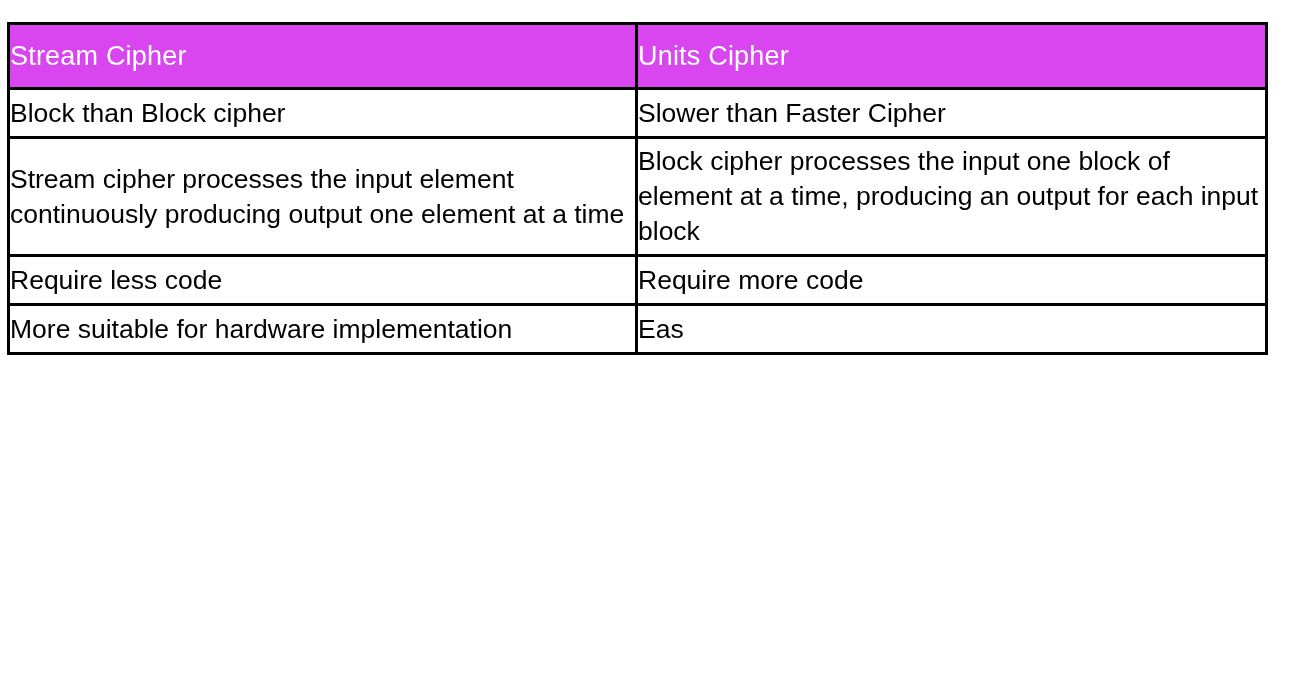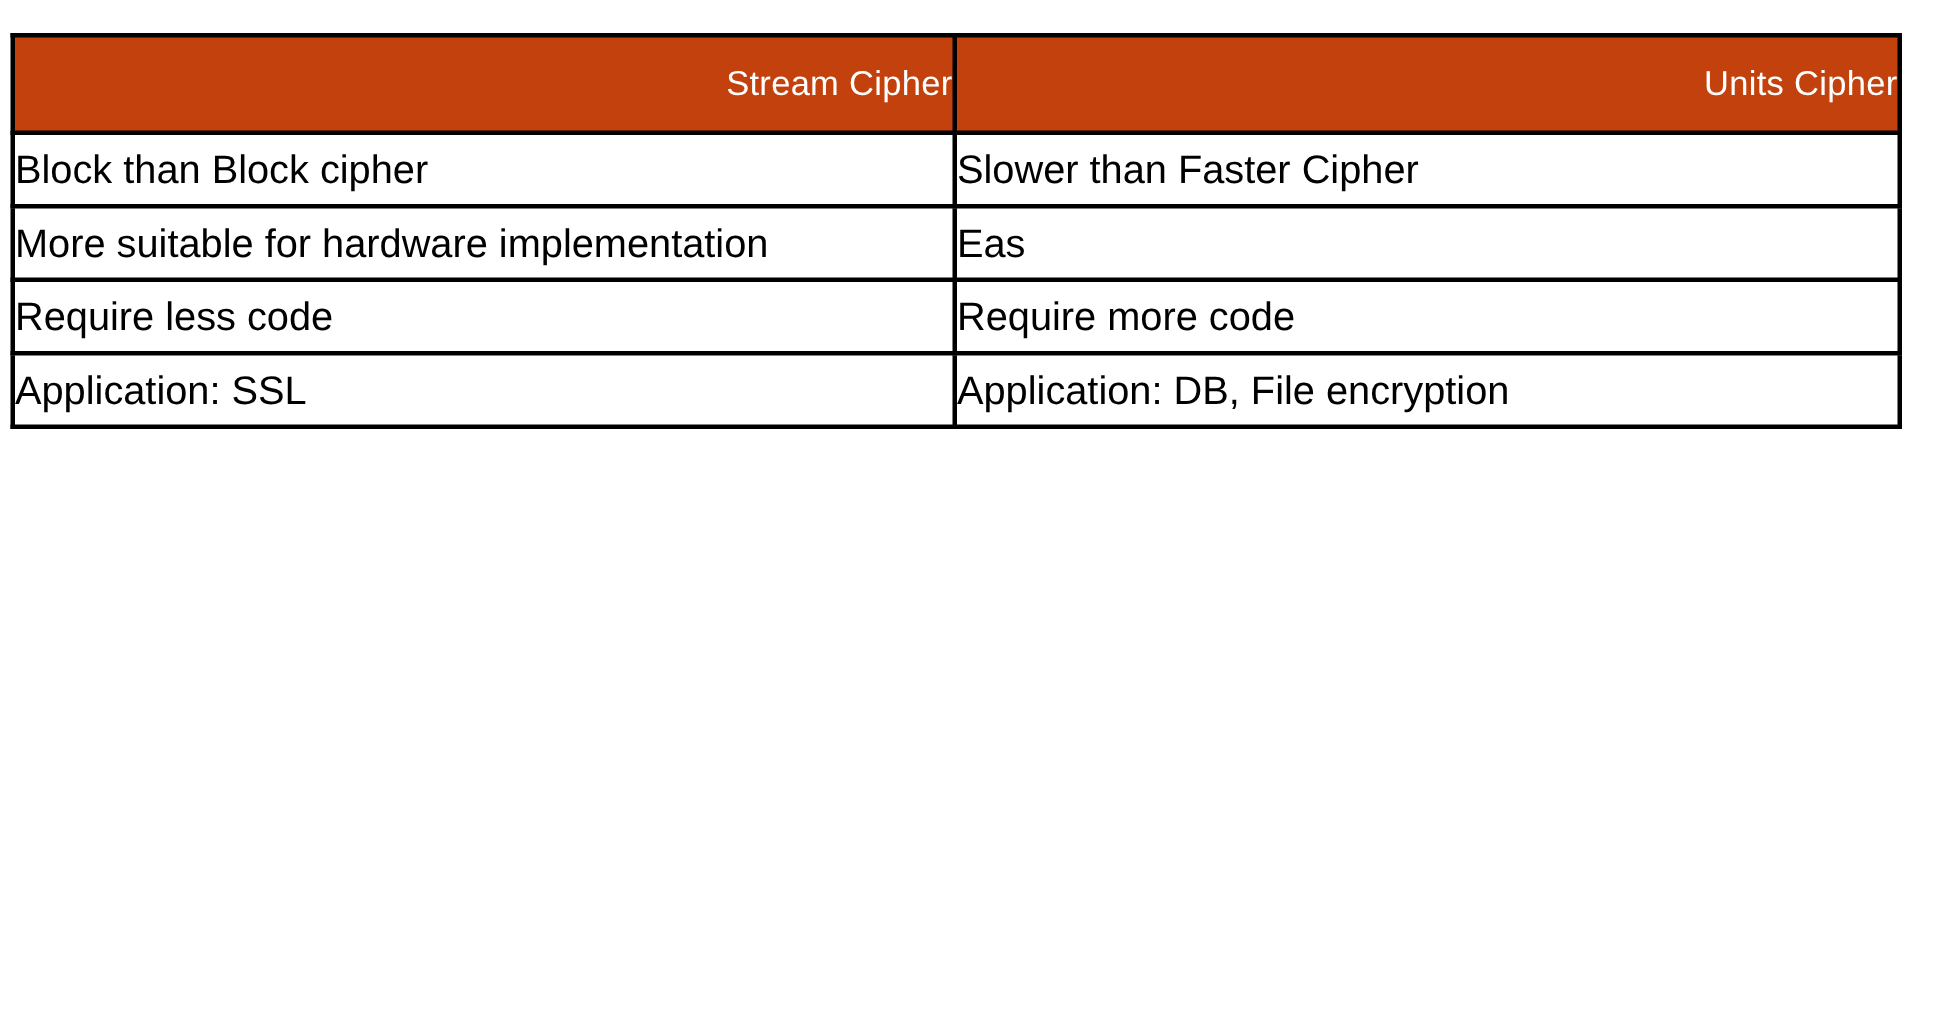--- a/index.html
+++ b/index.html
@@ -29,25 +29,25 @@
   table.comparison-table col.col-right { width: 630px; }
 
   table.comparison-table th,
   table.comparison-table td {
     border: 3px solid #000000;
     vertical-align: middle;
     padding: 0;
   }
 
   th.header-cell {
-    background: #c2410c;
+    background: #d946ef;
     color: #ffffff;
     font-weight: normal;
-    font-size: 23px;
-    text-align: right;
+    font-size: 27px;
+    text-align: left;
     height: 62px;
     line-height: 1.2;
     letter-spacing: 0.2px;
   }
 
   td.body-cell {
     background: #ffffff;
     color: #000000;
     font-size: 26.5px;
     line-height: 35px;
@@ -74,27 +74,27 @@
       <tr>
         <th class="header-cell">Stream Cipher</th>
         <th class="header-cell">Units Cipher</th>
       </tr>
     </thead>
     <tbody>
       <tr class="row-h1">
         <td class="body-cell">Block than Block cipher</td>
         <td class="body-cell">Slower than Faster Cipher</td>
       </tr>
-      <tr class="row-h1">
-        <td class="body-cell">More suitable for hardware implementation</td>
-        <td class="body-cell">Eas</td>
+      <tr class="row-h3">
+        <td class="body-cell">Stream cipher processes the input element continuously producing output one element at a time</td>
+        <td class="body-cell">Block cipher processes the input one block of element at a time, producing an output for each input block</td>
       </tr>
       <tr class="row-h1">
         <td class="body-cell">Require less code</td>
         <td class="body-cell">Require more code</td>
       </tr>
-      <tr class="row-last">
-        <td class="body-cell">Application: SSL</td>
-        <td class="body-cell">Application: DB, File encryption</td>
+      <tr class="row-h1">
+        <td class="body-cell">More suitable for hardware implementation</td>
+        <td class="body-cell">Eas</td>
       </tr>
     </tbody>
   </table>
 </div>
 
 </body></html>

